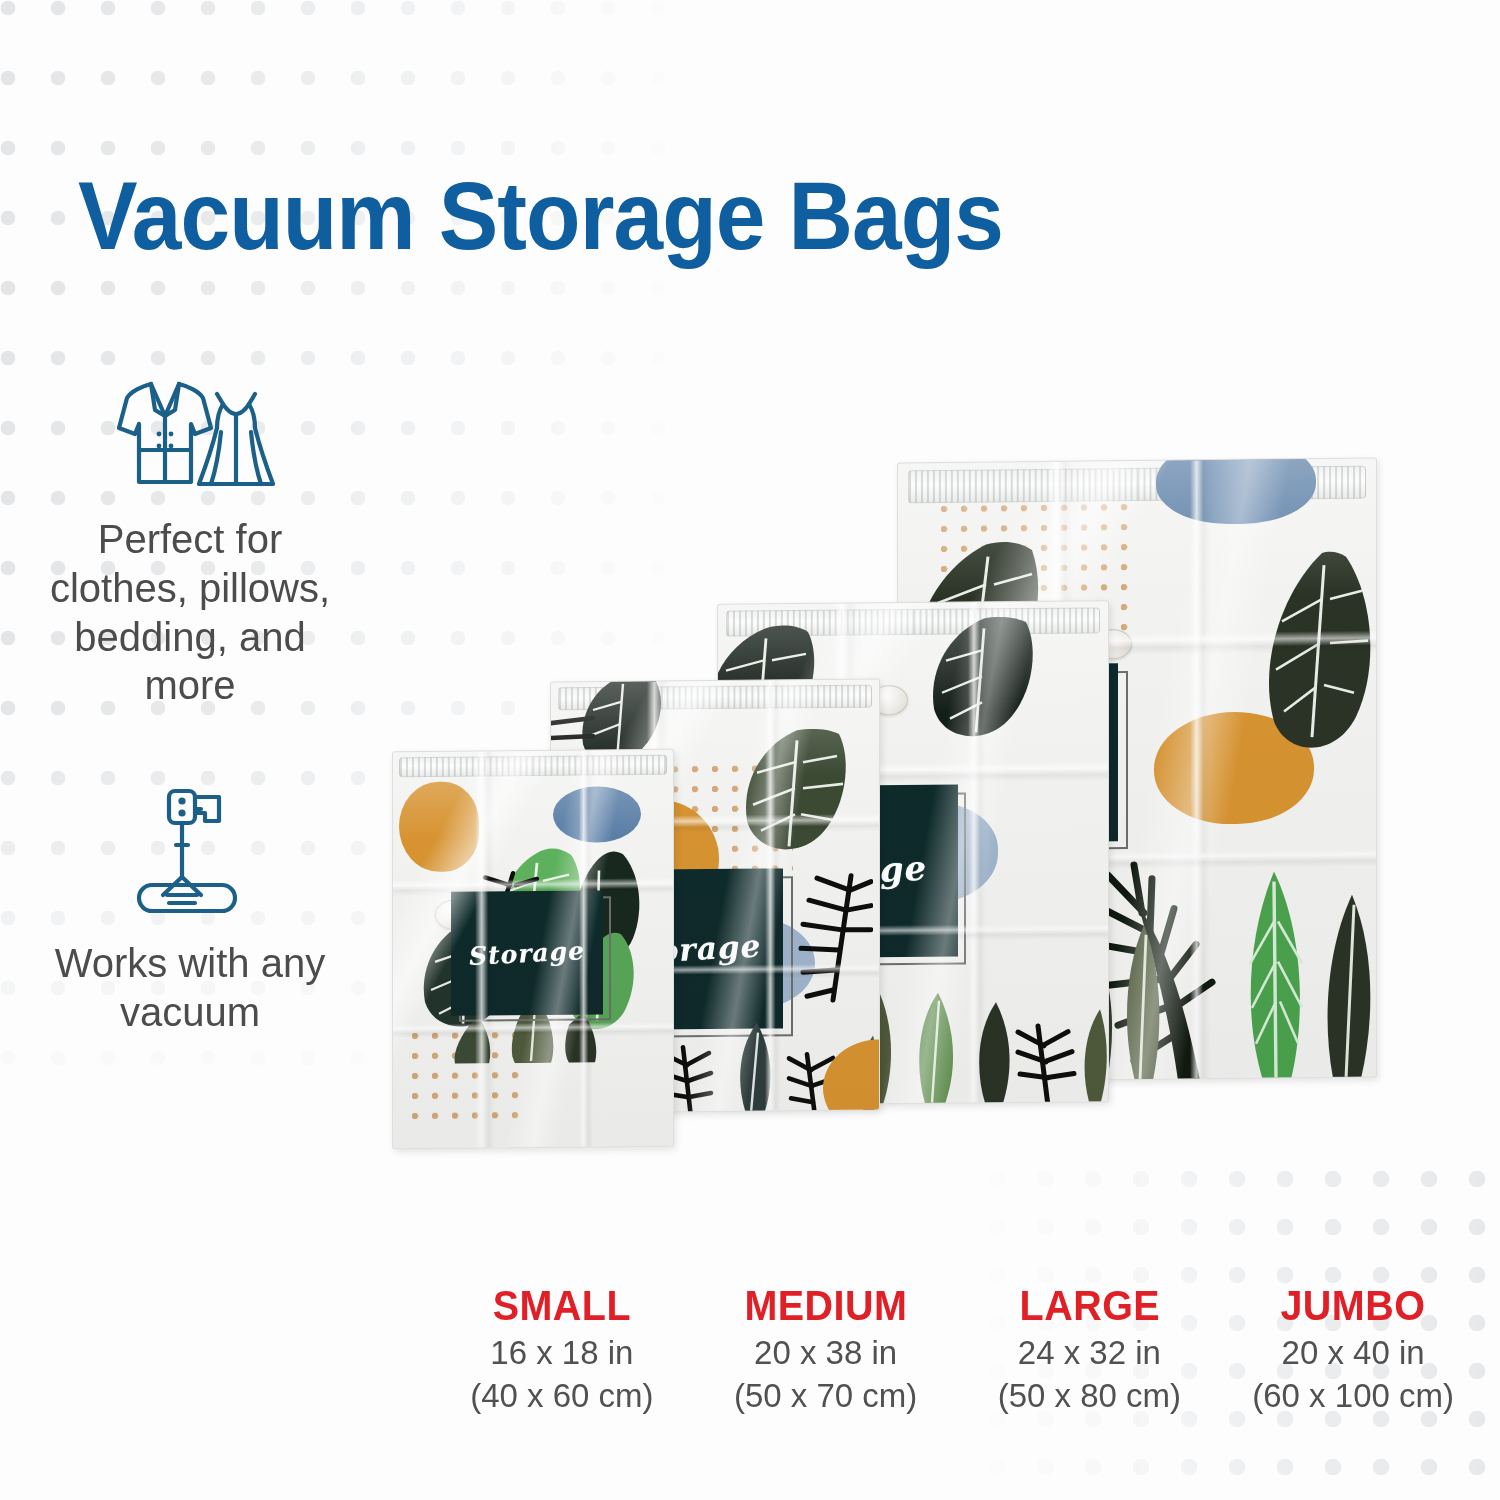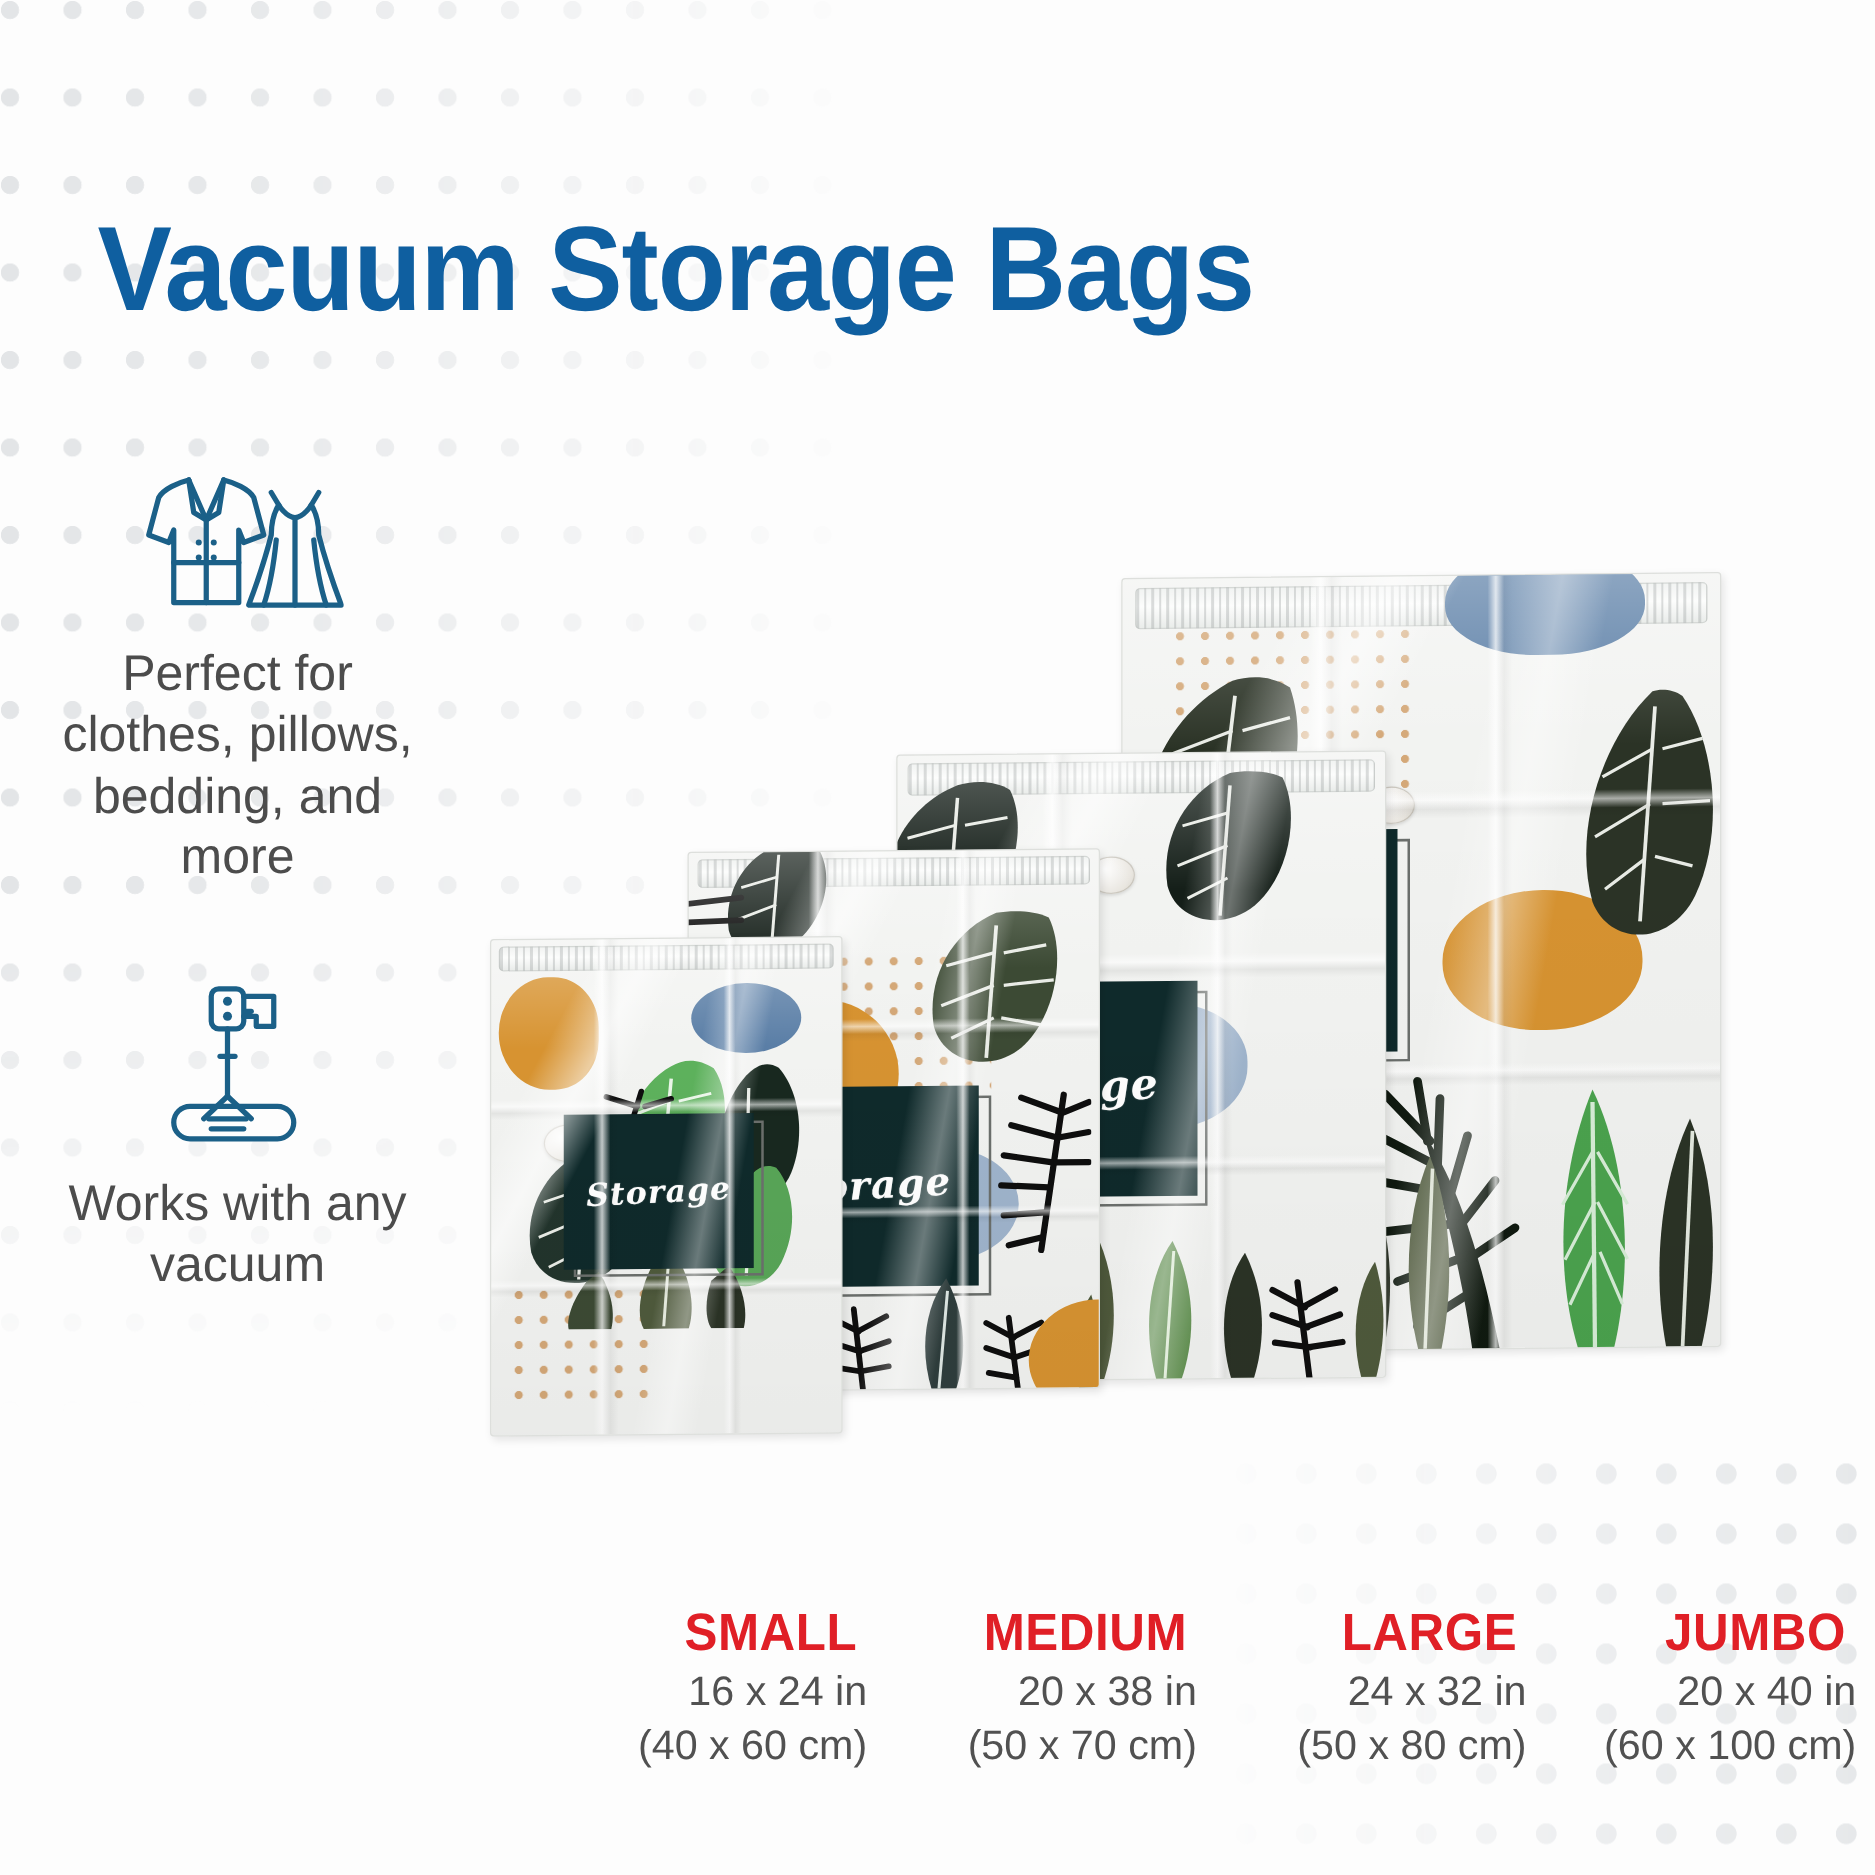--- a/index.html
+++ b/index.html
@@ -180,21 +180,21 @@
   
   #size-legend {
     position: absolute;
     left: 430px;
     top: 1282px;
     width: 1055px;
     display: flex;
   }
   .size-col {
     flex: 1;
-    text-align: right;
+    text-align: center;
   }
   .size-name {
     font-size: 42px;
     font-weight: 700;
     color: #e01f26;
     letter-spacing: .5px;
     font-family: "Liberation Sans Narrow", "Liberation Sans", sans-serif;
     transform: scaleX(0.94);
   }
   .size-in, .size-cm {
@@ -528,21 +528,21 @@
       <div class="fold-h" style="left:0; top:128px; width:100%; height:16px;"></div>
       <div class="fold-h" style="left:0; top:272px; width:100%; height:14px;"></div>
     </div>
 
   </div>
 
   <div id="size-legend">
 
     <div class="size-col">
       <div class="size-name">SMALL</div>
-      <div class="size-in">16 x 24 in</div>
+      <div class="size-in">16 x 18 in</div>
       <div class="size-cm">(40 x 60 cm)</div>
     </div>
 
     <div class="size-col">
       <div class="size-name">MEDIUM</div>
       <div class="size-in">20 x 38 in</div>
       <div class="size-cm">(50 x 70 cm)</div>
     </div>
 
     <div class="size-col">

